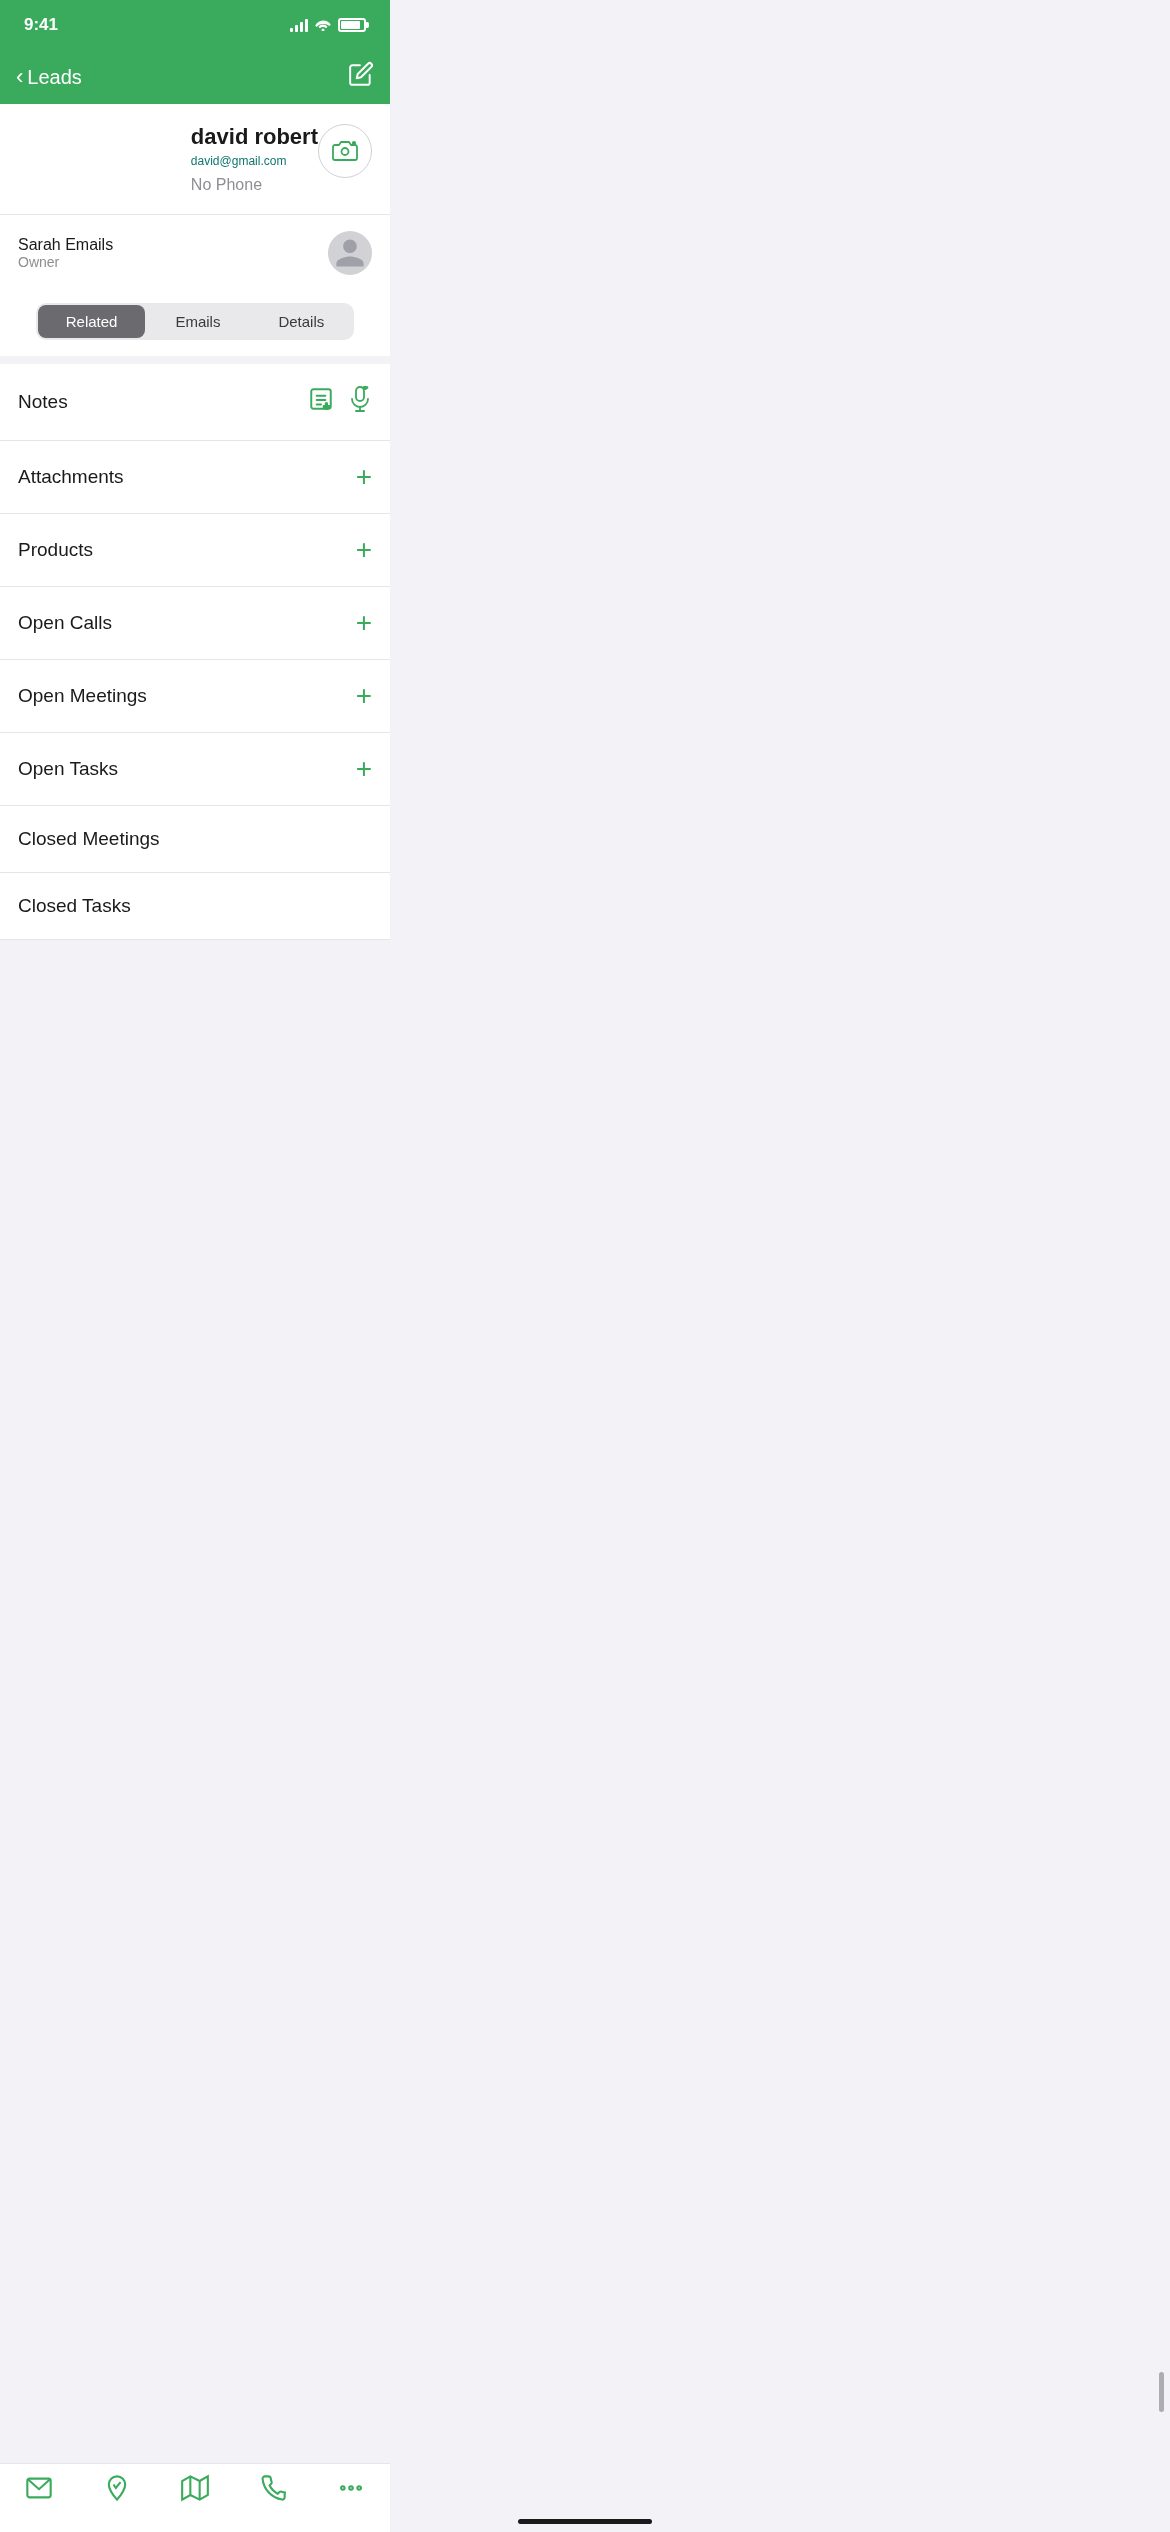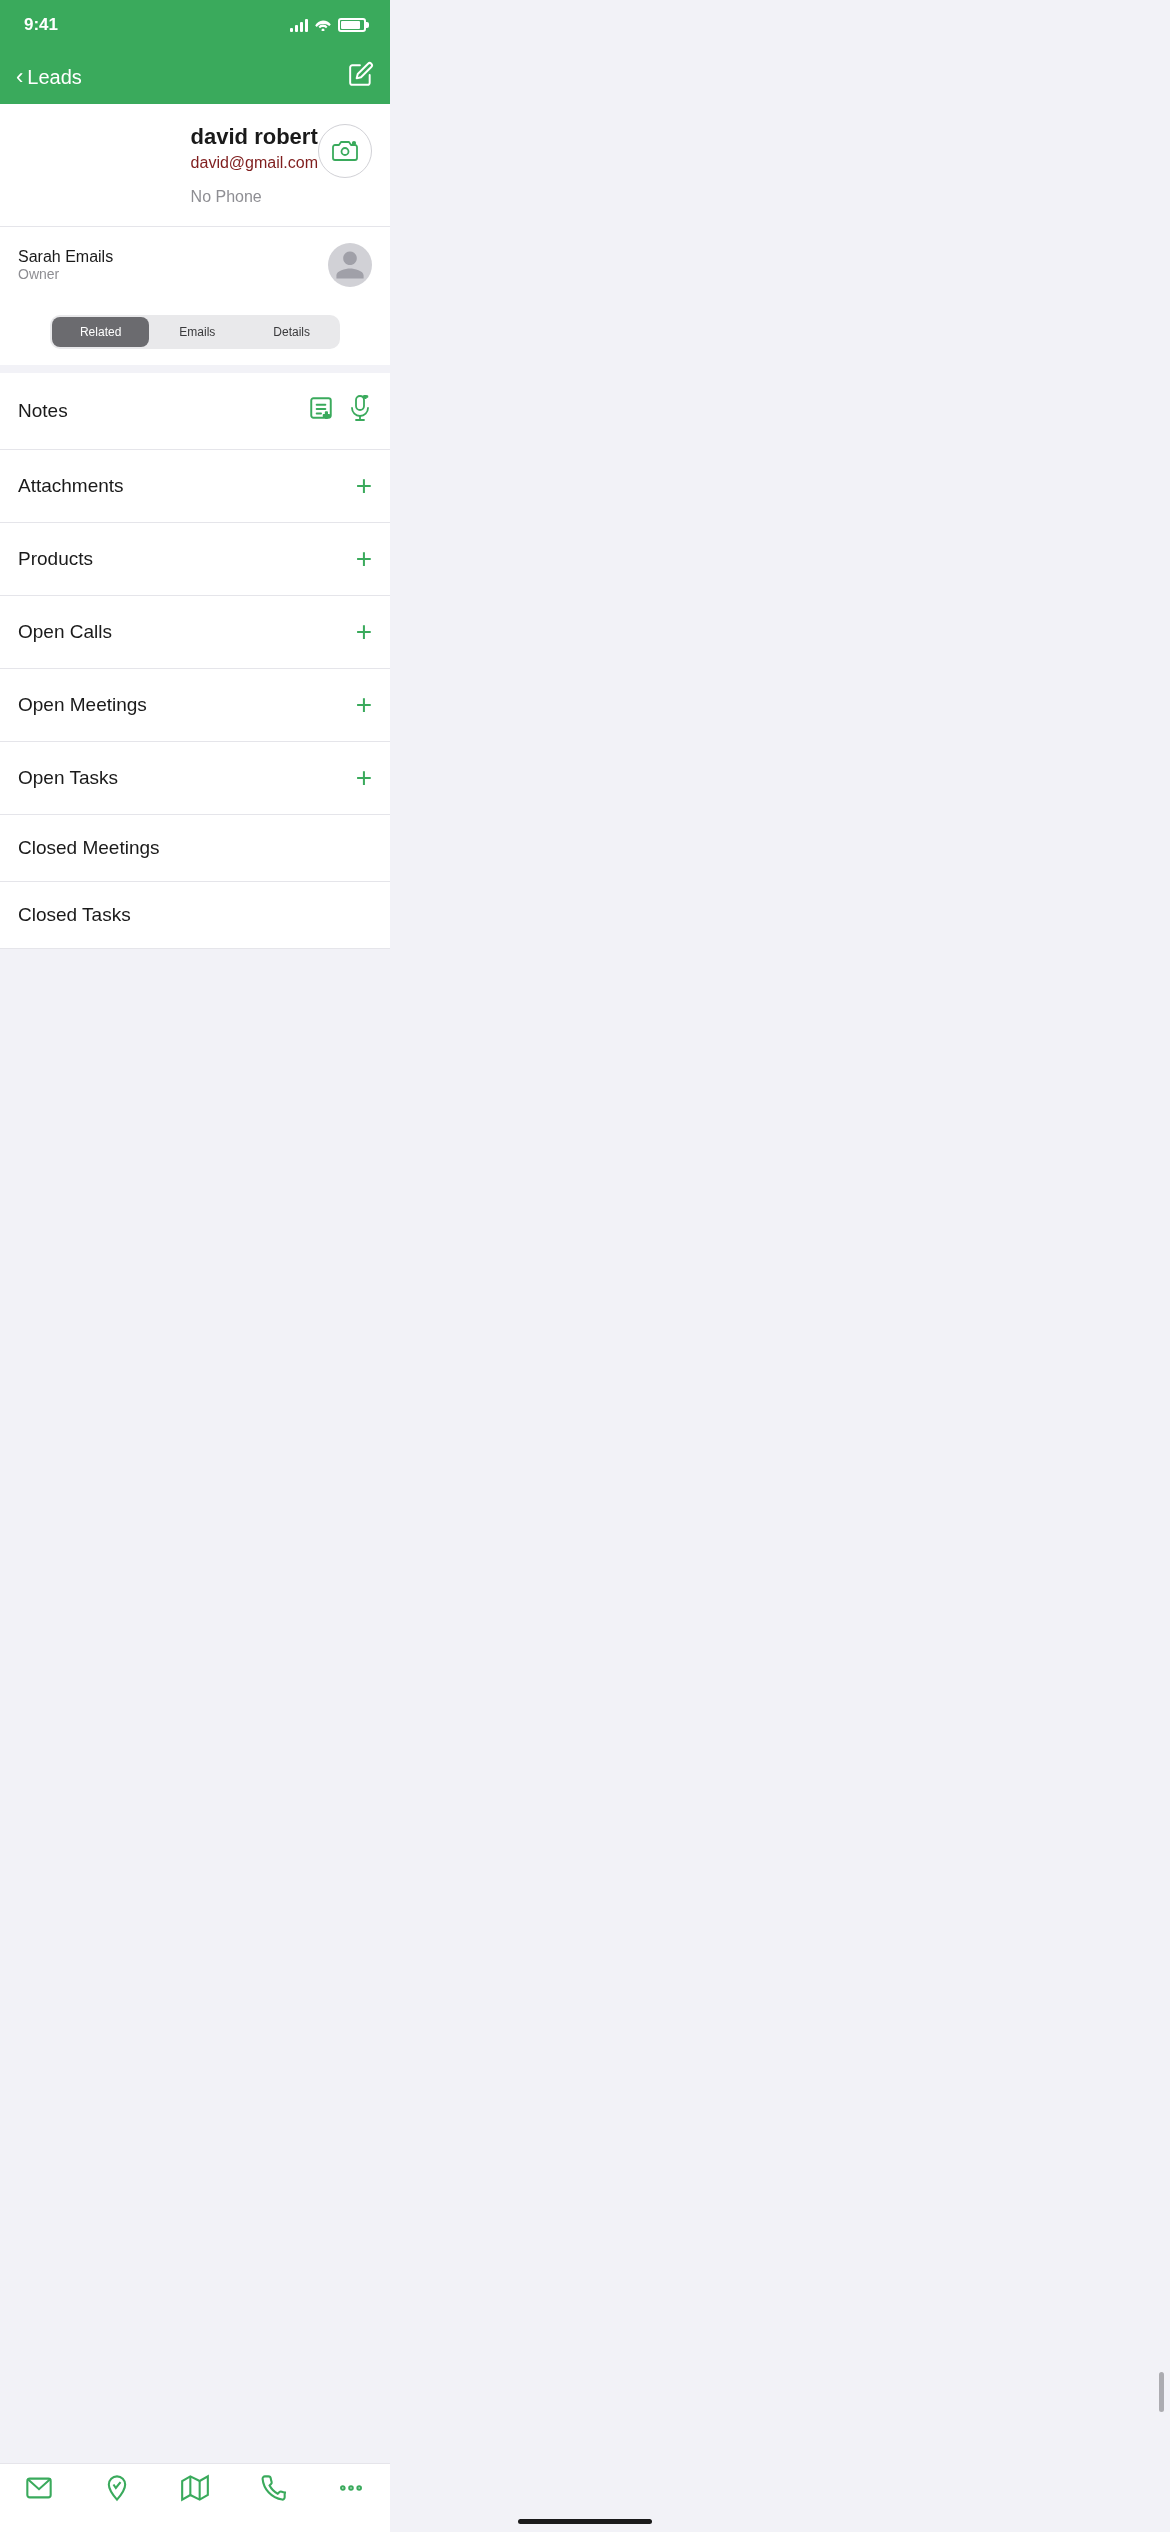--- a/index.html
+++ b/index.html
@@ -121,23 +121,23 @@
       align-items: flex-start;
       justify-content: flex-end;
     }
     .contact-info .contact-name {
       font-size: 22px;
       font-weight: 700;
       color: #1a1a1a;
       margin-bottom: 4px;
     }
     .contact-info .contact-email {
-      font-size: 16px;
-      color: #7f1d1d;
-      margin-bottom: 16px;
+      font-size: 12px;
+      color: #0f766e;
+      margin-bottom: 8px;
     }
     .contact-info .contact-phone {
       font-size: 16px;
       color: #8e8e93;
     }
     .camera-btn {
       width: 54px;
       height: 54px;
       border-radius: 50%;
       border: 1.5px solid #d1d1d6;
@@ -199,21 +199,21 @@
     .tabs-group {
       display: flex;
       background: #e9e9eb;
       border-radius: 10px;
       padding: 2px;
       gap: 2px;
     }
     .tab-item {
       padding: 8px 28px;
       border-radius: 8px;
-      font-size: 12px;
+      font-size: 15px;
       font-weight: 500;
       color: #3a3a3c;
       cursor: pointer;
     }
     .tab-item.active {
       background: #6b6b6f;
       color: white;
       border-radius: 8px;
     }
 

